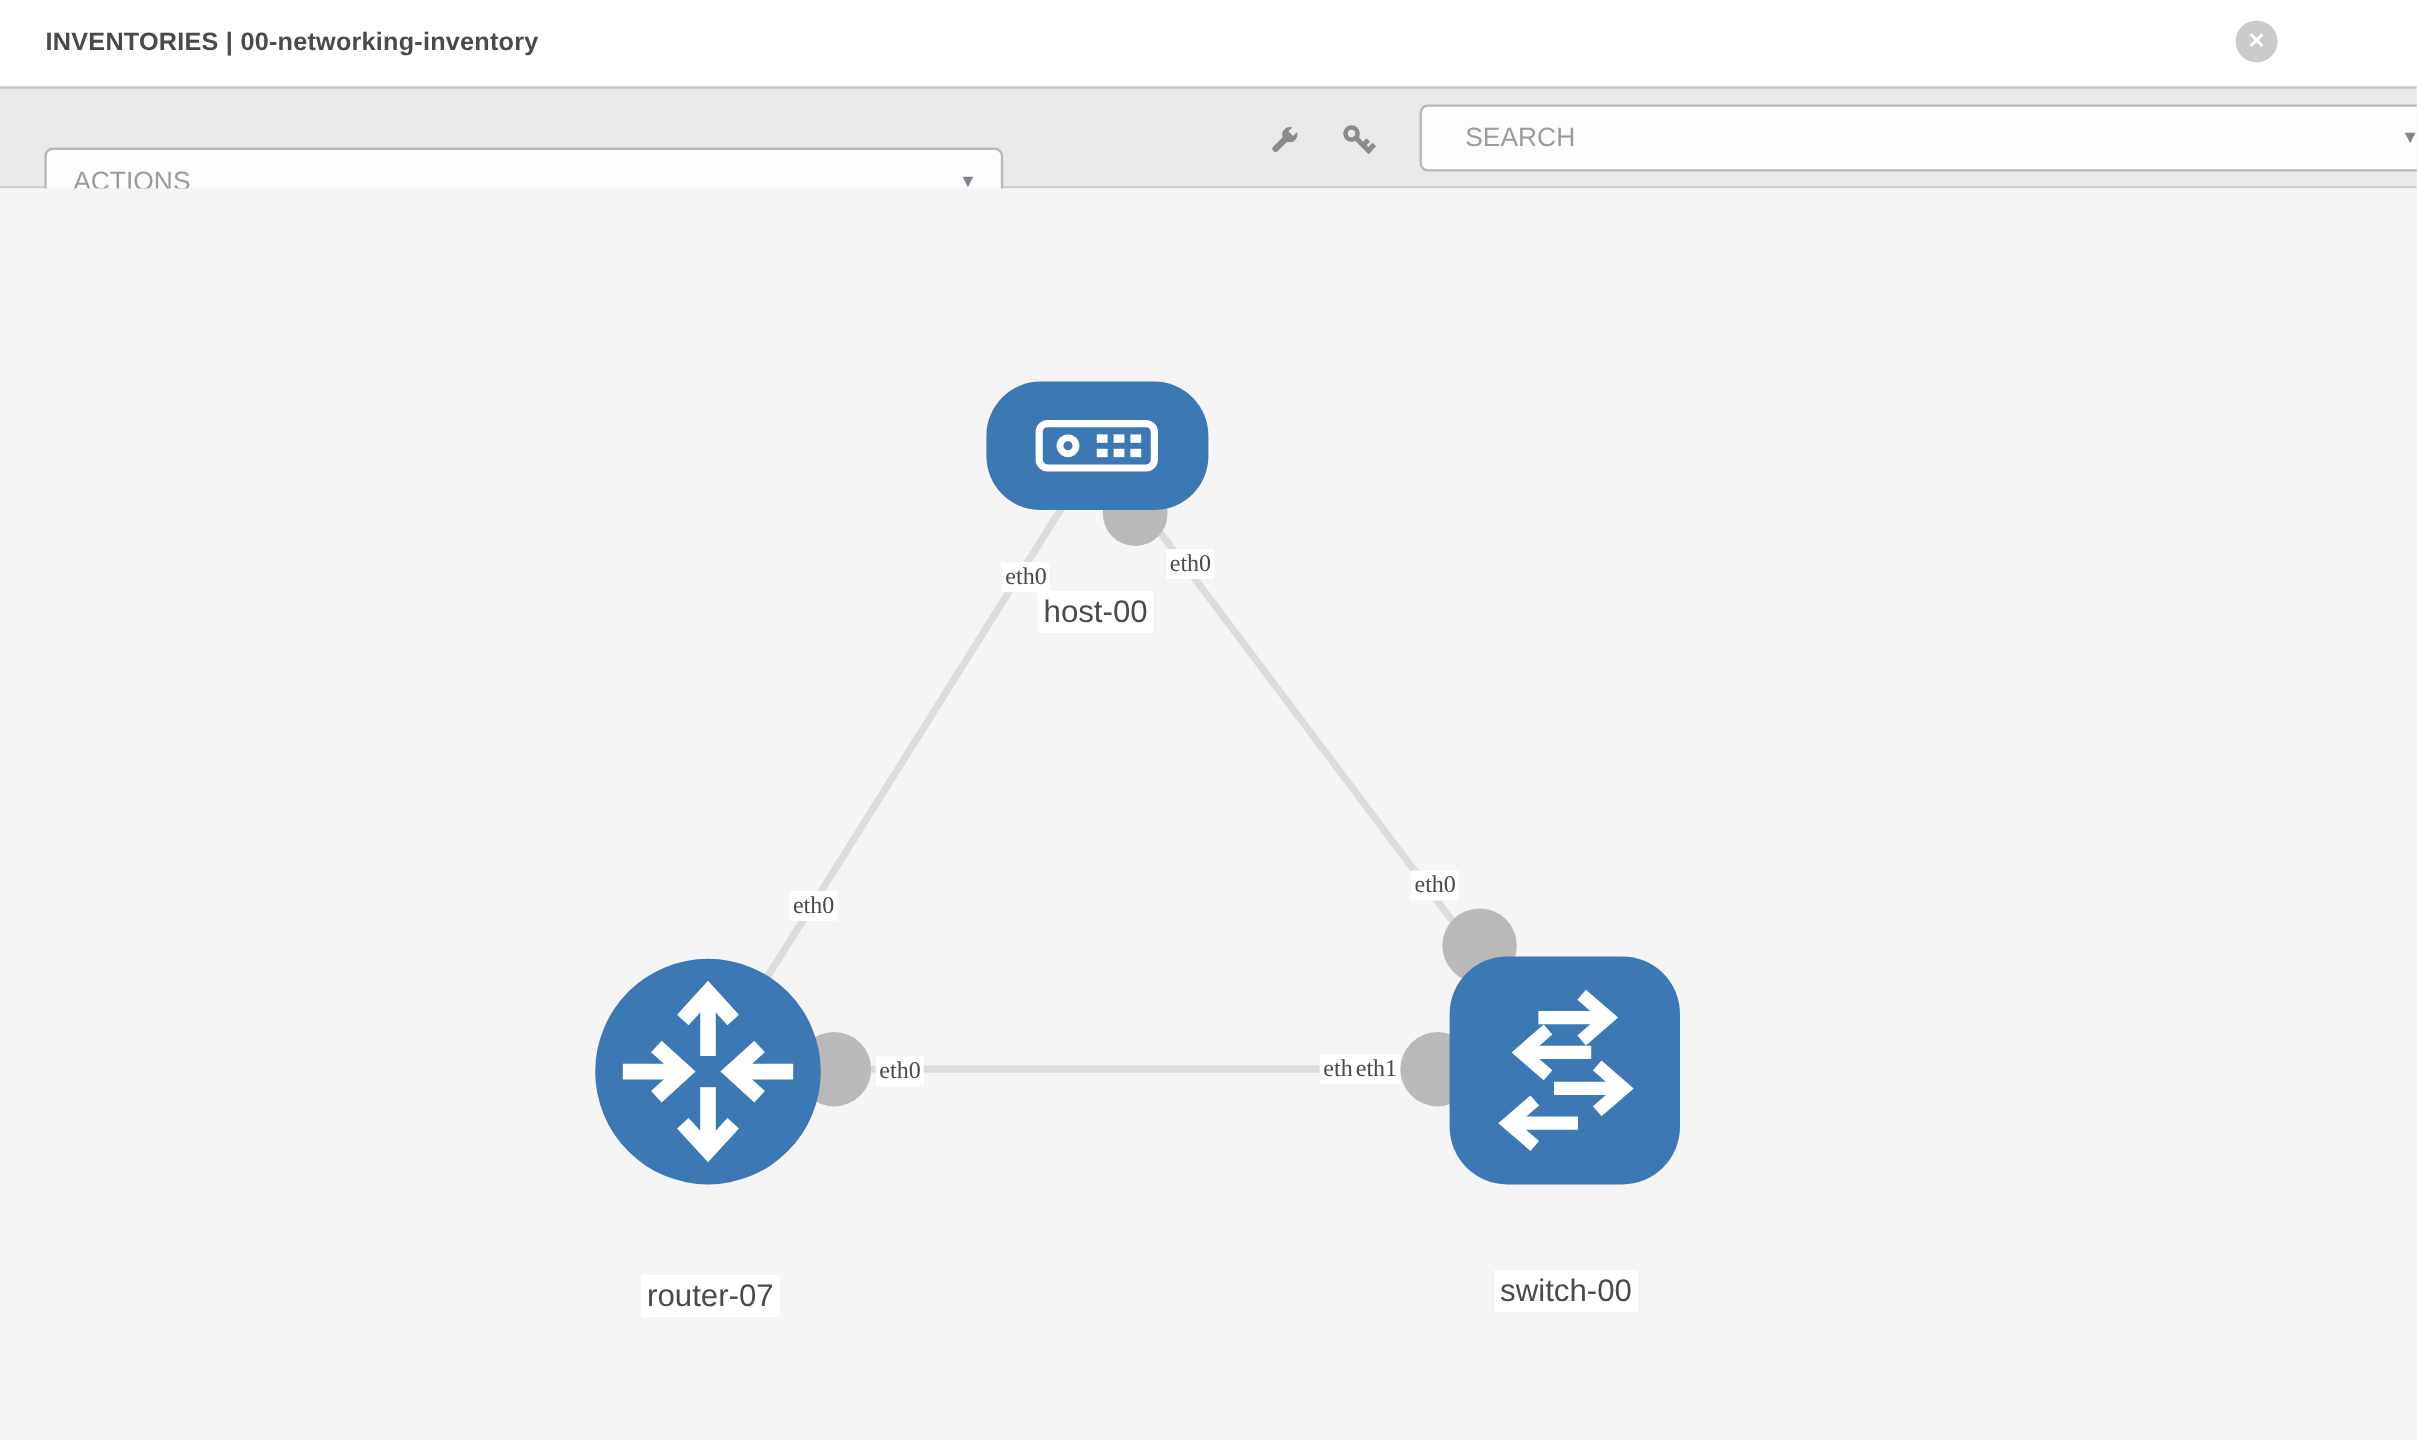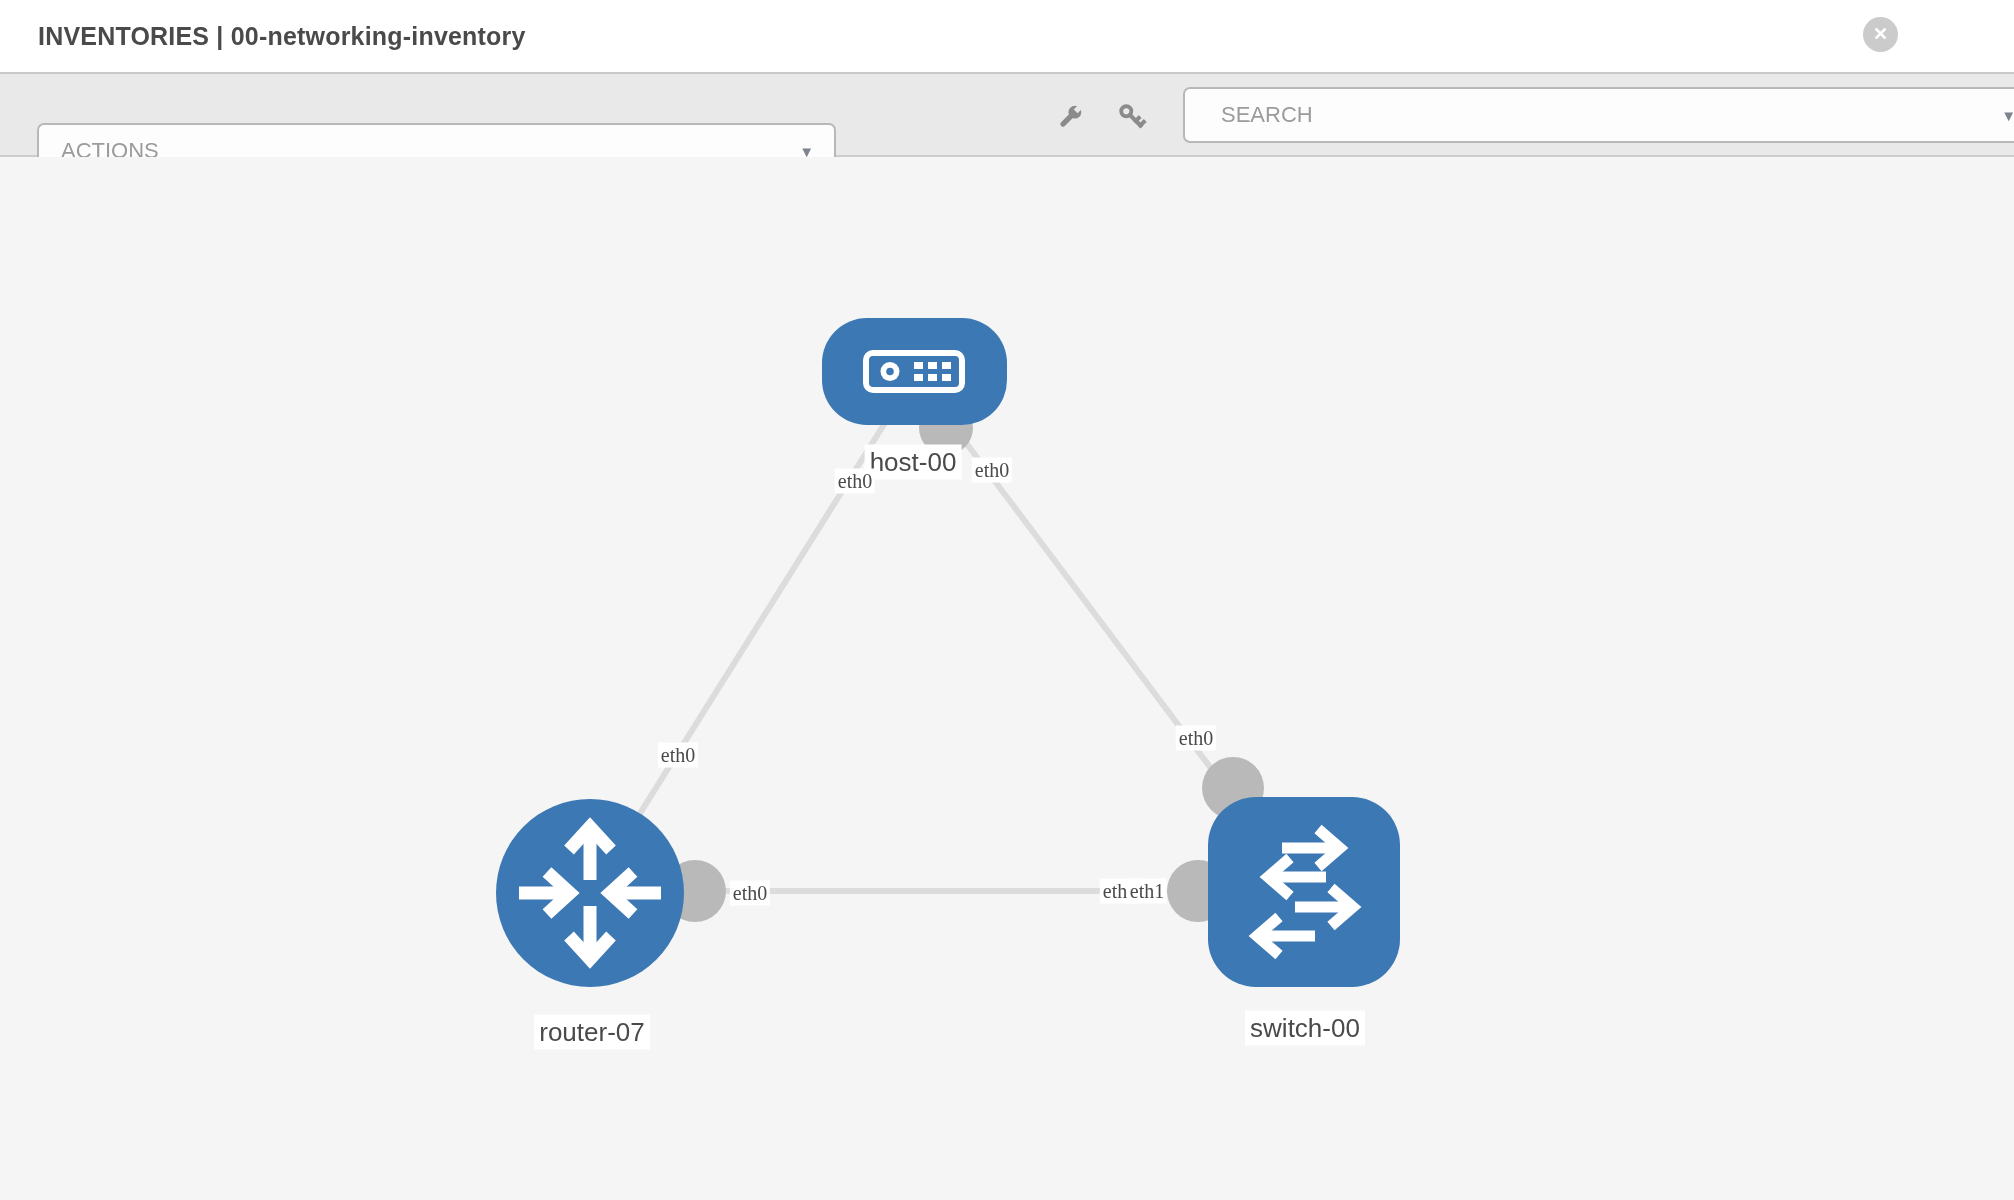--- a/index.html
+++ b/index.html
@@ -2,21 +2,21 @@
 <html><head>
 <meta charset="utf-8">
 <style>
   * { margin:0; padding:0; box-sizing:border-box; }
   html,body { width:2014px; height:1200px; overflow:hidden; background:#fff;
               font-family:"Liberation Sans","DejaVu Sans",sans-serif; }
 
   
   .header { position:relative; height:72px; background:#ffffff; }
   .header-title { position:absolute; left:38px; top:50%; transform:translateY(-50%);
-                  font-size:25px; font-weight:bold; color:#4a4a4a; letter-spacing:.2px; }
+                  font-size:21px; font-weight:bold; color:#4a4a4a; letter-spacing:.2px; }
   .close-btn { position:absolute; right:116px; top:17px; width:35px; height:35px;
                border:none; border-radius:50%; background:#cbcbcb; color:#ffffff;
                font-size:18px; font-weight:bold; line-height:35px; text-align:center;
                cursor:pointer; padding:0; }
 
   
   .toolbar { position:relative; height:85px; background:#e9e9e9;
              border-top:2px solid #c9c9c9; border-bottom:2px solid #cdcdcd; }
   .select-box { position:absolute; top:13px; height:56px; background:#fdfdfd;
                 border:2px solid #b8b8b8; border-radius:7px; cursor:pointer;
@@ -29,21 +29,21 @@
   .tool-icon-btn { position:absolute; top:27px; width:32px; height:32px; border:none;
                    background:transparent; cursor:pointer; padding:0; }
   .btn-wrench { left:1054px; }
   .btn-key    { left:1116px; }
 
   
   .canvas { position:relative; height:1043px; background:#f5f5f5; overflow:hidden; }
   .canvas svg { position:absolute; left:0; top:0; z-index:1; }
   .graph-label { position:absolute; z-index:2; background:#ffffff; color:#4a4a4a;
                  white-space:nowrap; transform:translate(-50%,-50%); }
-  .node-label { font-size:26px; padding:2px 5px; }
+  .node-label { font-size:26px; padding:2px 5px;margin-top:48px; }
   .if-label   { font-size:20px; padding:1px 3px;font-family:Liberation Serif, serif; }
 
   
   .zoom-panel { position:absolute; right:0; bottom:0; z-index:3; width:392px; height:113px;
                 background:#ffffff; border-left:2px solid #b3b3b3; border-top:2px solid #b3b3b3;
                 border-top-left-radius:6px; }
   .zoom-value { margin-top:7px; text-align:center; font-size:16px; color:#111111; }
   .zoom-controls { display:flex; align-items:center; margin-top:9px; }
   .zoom-btn { border:none; background:transparent; color:#8f8f8f; font-weight:bold;
               cursor:pointer; padding:0; line-height:1; }

